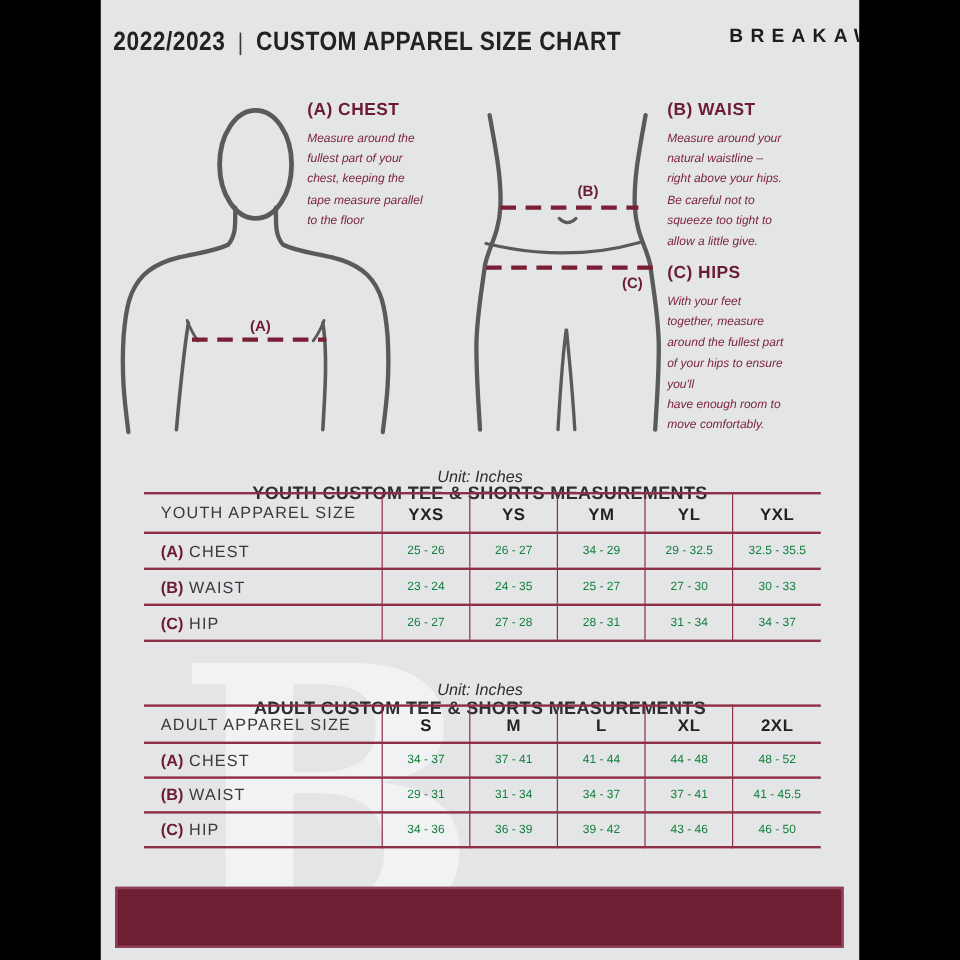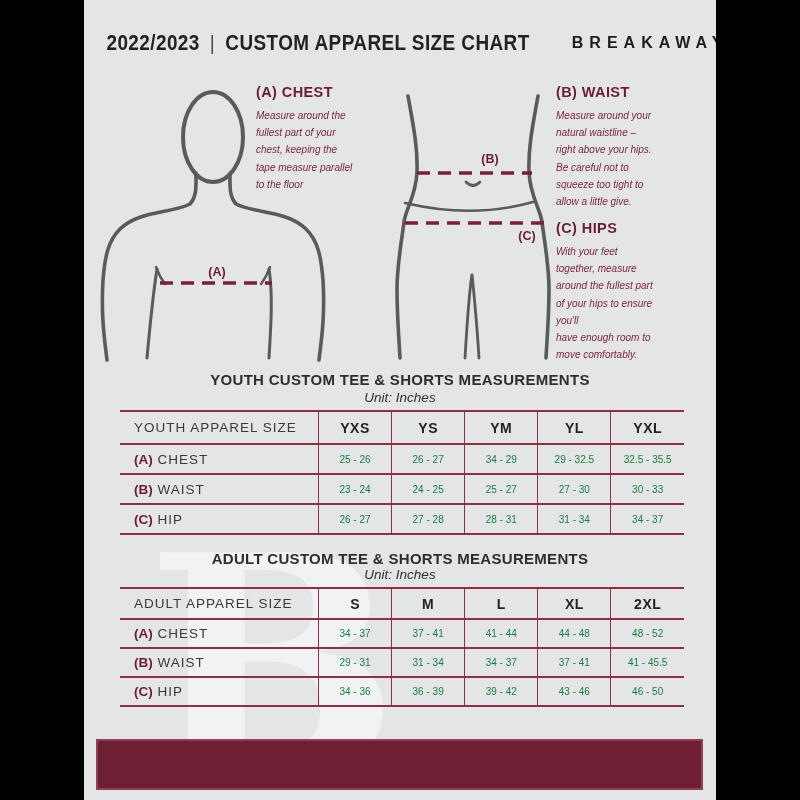--- a/index.html
+++ b/index.html
@@ -3,42 +3,42 @@
 <meta charset="utf-8">
 <style>
   html,body{margin:0;padding:0;}
   body{width:800px;height:800px;background:#000;overflow:hidden;
        font-family:"Liberation Sans", sans-serif;}
   .stage{position:relative;width:800px;height:800px;background:#000;}
   .page{position:absolute;left:84px;top:0;width:632px;height:800px;
         background:#e4e5e7;overflow:hidden;}
 
   
-  .hdr{position:absolute;left:0;top:22px;width:100%;height:42px;
-       display:flex;align-items:center;justify-content:center;gap:4px;}
+  .hdr{position:absolute;left:12px;top:22px;width:100%;height:42px;
+       display:flex;align-items:flex-start;justify-content:center;gap:28px;}
   .hdr-text{display:inline-block;transform:scaleX(.86);transform-origin:center;
        white-space:nowrap;font-weight:bold;font-size:22px;color:#222224;
        letter-spacing:.5px;}
   .hdr-text .div{font-weight:normal;color:#3a3a3c;margin:0 12px;font-size:20px;}
   .brand{font-weight:bold;font-size:16px;letter-spacing:6px;color:#1d1d1f;}
 
   
   .figures{position:absolute;left:0;top:82px;width:632px;height:285px;}
   .marker{position:absolute;width:42px;text-align:center;font-weight:bold;
           color:#6b1c33;font-size:12.5px;z-index:2;}
 
   
   .guide-h{position:absolute;font-weight:bold;font-size:14.5px;color:#6b1c33;
            letter-spacing:.4px;z-index:2;}
   .guide-b{position:absolute;font-style:italic;font-size:10px;color:#7c2340;
            line-height:17.2px;white-space:pre-line;z-index:2;width:165px;}
 
   
   .sec-title{position:absolute;left:0;width:100%;text-align:center;
-             font-weight:bold;font-size:15px;color:#2e2e30;letter-spacing:.3px;z-index:2;}
+             font-weight:bold;font-size:15px;color:#2e2e30;letter-spacing:.3px;z-index:2;margin-top:32px;}
   .sec-unit{position:absolute;left:0;width:100%;text-align:center;
             font-style:italic;font-size:13.5px;color:#2e2e30;z-index:2;}
 
   
   table.size-table{position:absolute;left:36px;width:564px;z-index:2;
         border-collapse:collapse;table-layout:fixed;
         border-top:2px solid #8e2f46;}
   .size-table tr{border-bottom:2px solid #8e2f46;}
   .size-table th,.size-table td{border-left:1.6px solid #8e2f46;
         text-align:center;vertical-align:middle;padding:0;}
@@ -157,21 +157,21 @@
             <td class="label-col"><span class="prefix">(A)</span><span> CHEST</span></td>
             <td>25 - 26</td>
             <td>26 - 27</td>
             <td>34 - 29</td>
             <td>29 - 32.5</td>
             <td>32.5 - 35.5</td>
           </tr>
           <tr>
             <td class="label-col"><span class="prefix">(B)</span><span> WAIST</span></td>
             <td>23 - 24</td>
-            <td>24 - 25</td>
+            <td>24 - 35</td>
             <td>25 - 27</td>
             <td>27 - 30</td>
             <td>30 - 33</td>
           </tr>
           <tr>
             <td class="label-col"><span class="prefix">(C)</span><span> HIP</span></td>
             <td>26 - 27</td>
             <td>27 - 28</td>
             <td>28 - 31</td>
             <td>31 - 34</td>

